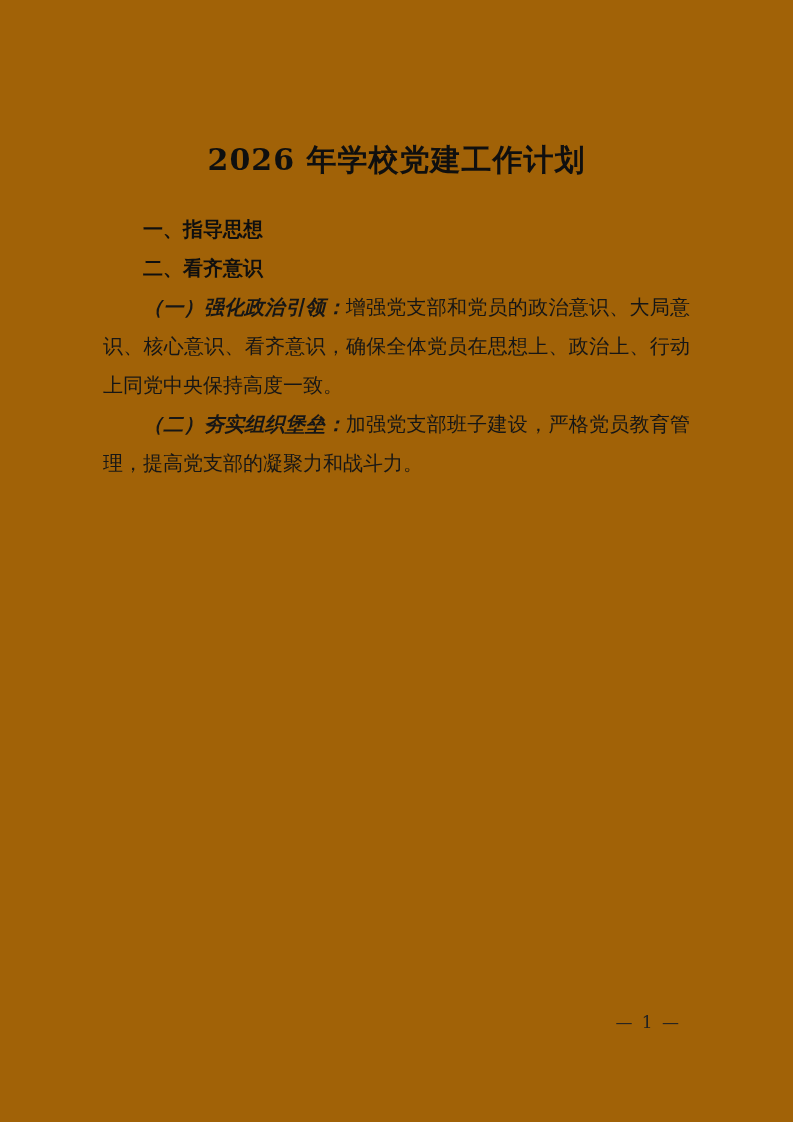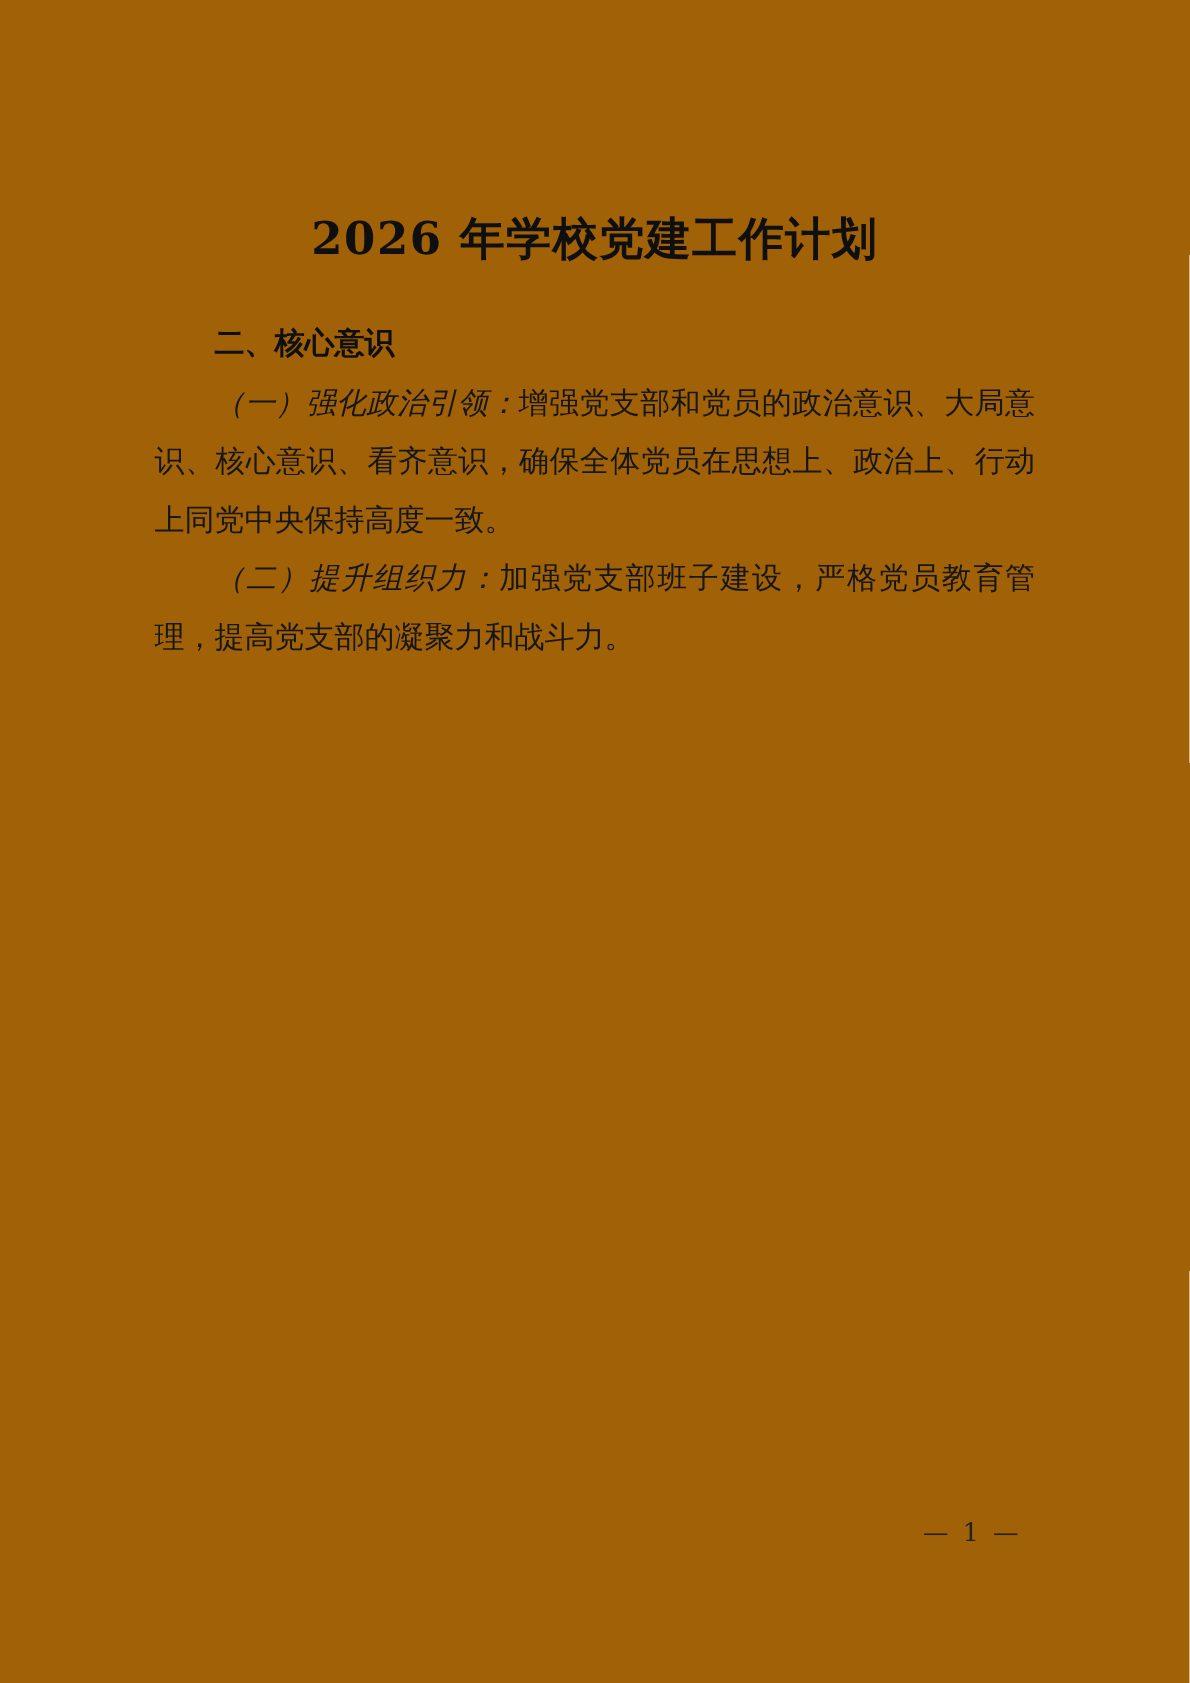--- a/index.html
+++ b/index.html
@@ -40,50 +40,51 @@
   .heading {
     font-size: 20px;
     line-height: 39px;
     font-weight: bold;
     text-indent: 2em;
     font-family: "Liberation Sans", "DejaVu Sans", sans-serif;
     color: #0f0f0f;
   }
   .kai-label {
     font-style: italic;
-    font-weight: 400;
+    font-weight: 700;
   }
   .page-number {
     position: absolute;
     top: 1012px;
     right: 112px;
     font-size: 17px;
     letter-spacing: 2px;
     color: #222222;
     font-family: "DejaVu Serif", "Liberation Serif", serif;
   }
 </style>
 </head>
 <body>
 
 <div class="page">
   <div class="content">
 
     <h1 class="title">2026 年学校党建工作计划</h1>
 
 
+    <p class="heading">一、指导思想</p>
 
 
-    <p class="heading">二、核心意识</p>
+    <p class="heading">二、看齐意识</p>
 
     <p class="body-text">
       <span class="kai-label">（一）强化政治引领：</span><span>增强党支部和党员的政治意识、大局意识、核心意识、看齐意识，确保全体党员在思想上、政治上、行动上同党中央保持高度一致。</span>
     </p>
 
     <p class="body-text">
-      <span class="kai-label">（二）提升组织力：</span><span>加强党支部班子建设，严格党员教育管理，提高党支部的凝聚力和战斗力。</span>
+      <span class="kai-label">（二）夯实组织堡垒：</span><span>加强党支部班子建设，严格党员教育管理，提高党支部的凝聚力和战斗力。</span>
     </p>
 
 
   </div>
 
   <div class="page-number">— 1 —</div>
 </div>
 
 </body></html>

